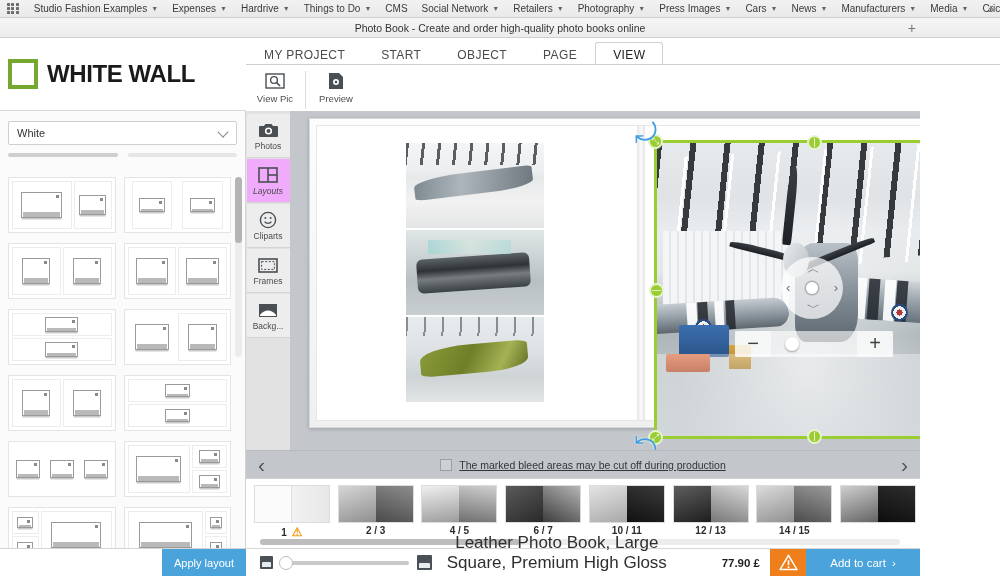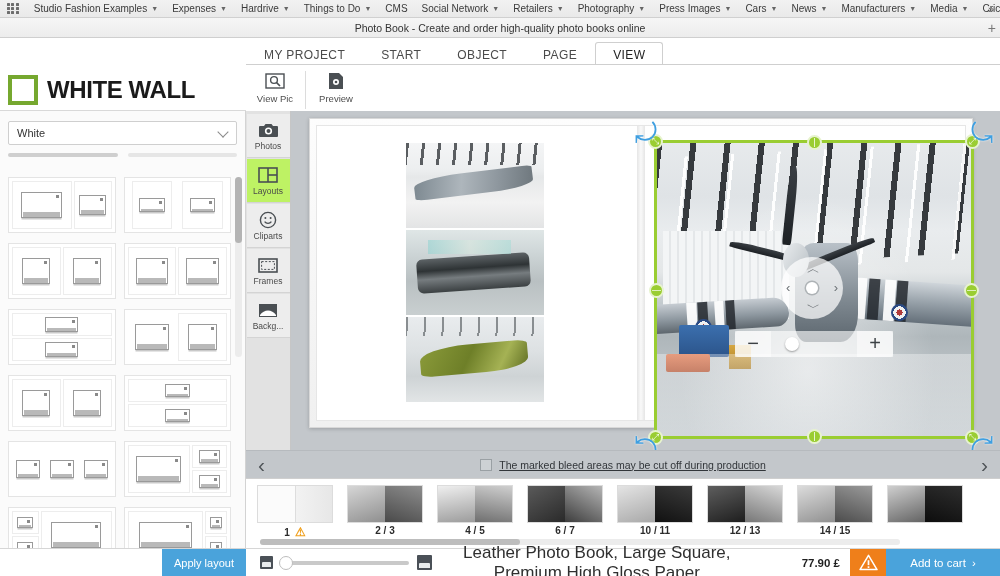--- a/index.html
+++ b/index.html
@@ -3,21 +3,21 @@
 <meta charset="utf-8">
 <style>
   * { box-sizing: border-box; margin: 0; padding: 0; }
   html, body {
     width: 1000px; height: 576px;
     font-family: "Liberation Sans", sans-serif;
     overflow: hidden;
     background: #ffffff;
     -webkit-font-smoothing: antialiased;
   }
-  #app { position: relative; width: 1000px; height: 576px; }
+  #app { position: relative; width: 920px; height: 576px; }
 
   
   .bookmarks-bar {
     position: absolute; top: 0; left: 0; width: 1000px; height: 18px;
     background: linear-gradient(#f2f2f2, #e9e9e9);
     border-bottom: 1px solid #d0d0d0;
     display: flex; align-items: center; padding-left: 5px;
     font-size: 10px; color: #3a3a3a; white-space: nowrap;
   }
   .apps-grid { width: 14px; height: 12px; display: grid;
@@ -36,21 +36,21 @@
     display: flex; align-items: center; justify-content: center;
     font-size: 10.5px; color: #333;
   }
   .tab-plus { position: absolute; right: 4px; top: 20px; font-size: 14px; color: #777; }
 
   
   .app-header {
     position: absolute; top: 39px; left: 0; width: 1000px; height: 72px;
     background: #ffffff; border-bottom: 1px solid #d9d9d9;
   }
-  .brand { position: absolute; left: 8px; top: 36px; display: flex; align-items: center; gap: 9px; }
+  .brand { position: absolute; left: 8px; top: 20px; display: flex; align-items: center; gap: 9px; }
   .brand-square { width: 30px; height: 30px; border: 4px solid #76a82f; background: #fff; }
   .brand-text { font-size: 24px; font-weight: bold; letter-spacing: -0.4px; color: #1a1a1a; }
 
   
   .ribbon-tabs { position: absolute; left: 246px; top: 0; height: 25px; display: flex; align-items: stretch; }
   .rtab {
     padding: 0 17px; display: flex; align-items: center; justify-content: center;
     font-size: 12px; color: #4a4a4a; letter-spacing: 0.4px;
     border: 1px solid transparent; border-bottom: none; position: relative; top: 3px;
   }
@@ -120,21 +120,21 @@
   .tool-rail {
     position: absolute; left: 246px; top: 111px; width: 45px; bottom: 28px;
     background: #e2e2e2; border-right: 1px solid #c6c6c6; padding-top: 3px;
   }
   .tool-btn {
     width: 43px; height: 44px; display: flex; flex-direction: column;
     align-items: center; justify-content: center; gap: 1px;
     font-size: 8.5px; color: #4a4a4a; background: #ededed;
     border-bottom: 1px solid #d4d4d4; margin: 0 auto 1px auto;
   }
-  .tool-btn.active { background: #bef264; }
+  .tool-btn.active { background: #f0abfc; font-style: italic; }
   .tool-ico { width: 22px; height: 20px; display:flex; align-items:center; justify-content:center; }
 
   
   .canvas {
     position: absolute; left: 291px; top: 111px; right: 0; height: 339px;
     background: #c3c7cb; overflow: hidden;
   }
   .spread {
     position: absolute; left: 18px; top: 7px; width: 664px; height: 310px;
     background: linear-gradient(#fdfdfd, #f0f0f0);

